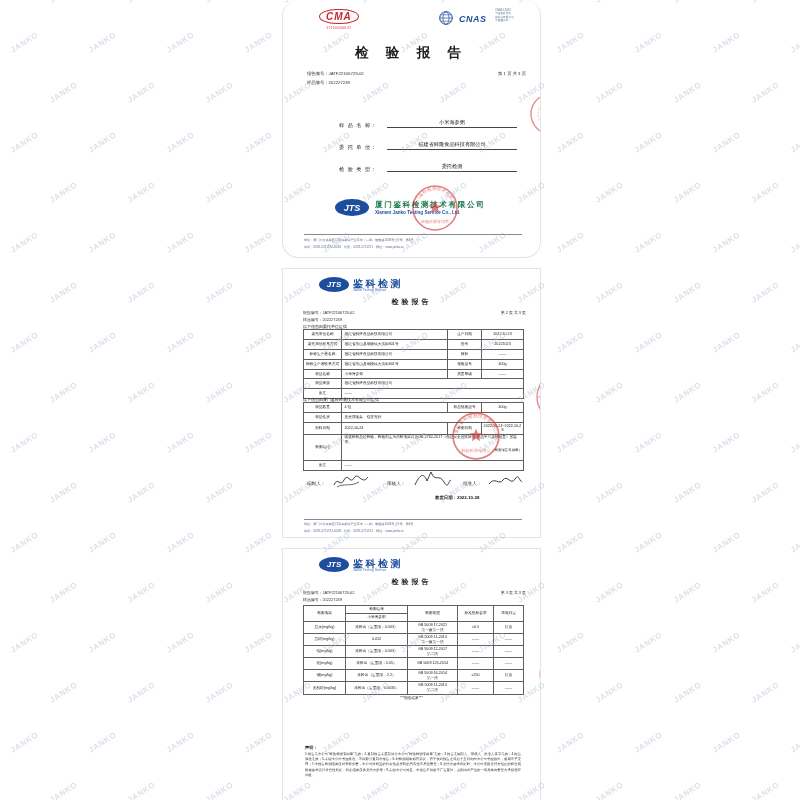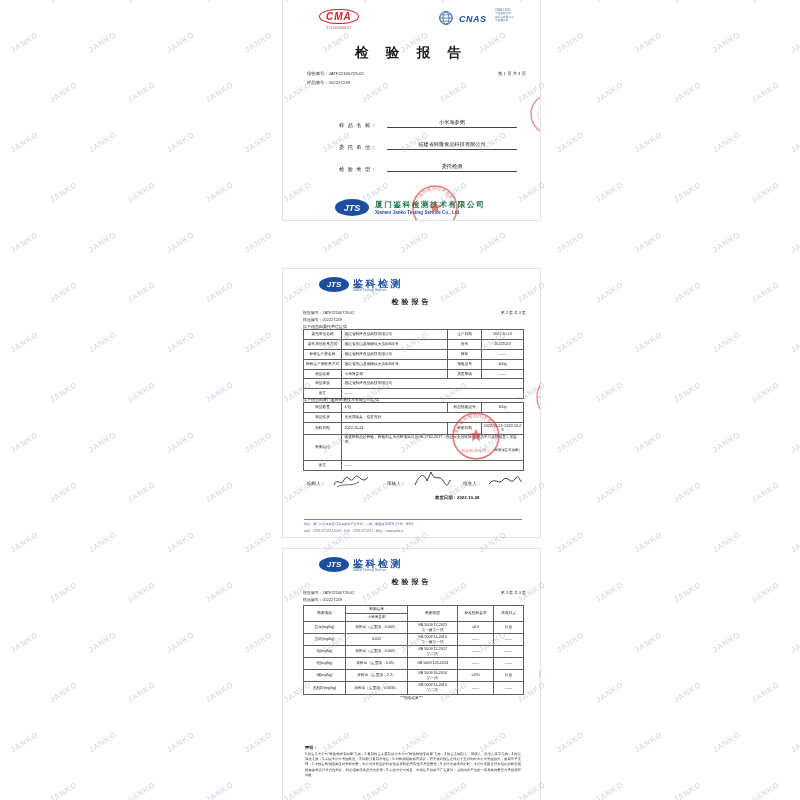--- a/index.html
+++ b/index.html
@@ -1,21 +1,21 @@
 <!DOCTYPE html>
 <html><head>
 <meta charset="utf-8">
 <style>
   html,body{margin:0;padding:0;}
   body{width:800px;height:800px;background:#ffffff;position:relative;overflow:hidden;
        font-family:"Liberation Sans","DejaVu Sans",sans-serif;color:#2c2c2c;
        -webkit-text-size-adjust:none;}
   .page{position:absolute;left:282px;width:259px;background:#fff;border:1px solid #e4e4e6;
         box-sizing:border-box;overflow:hidden;z-index:1;}
-  #p1{top:0;height:221px;border-top:none;}
+  #p1{top:0;height:258px;border-top:none;border-radius:16px;}
   #p2{top:268px;height:270px;}
   #p3{top:548px;height:252px;border-bottom:none;}
   .abs{position:absolute;}
   
   #wm{position:absolute;left:0;top:0;width:800px;height:800px;pointer-events:none;z-index:6;}
   .wm{position:absolute;font-size:8px;letter-spacing:.6px;color:#a9b7cb;opacity:.42;
       transform:rotate(-33deg);font-weight:bold;white-space:nowrap;}
   
   .cma-box{border:1.4px solid #c8252c;border-radius:50%/55%;color:#c8252c;
            font-weight:bold;font-style:italic;font-size:10px;padding:1px 6px;letter-spacing:1px;}

